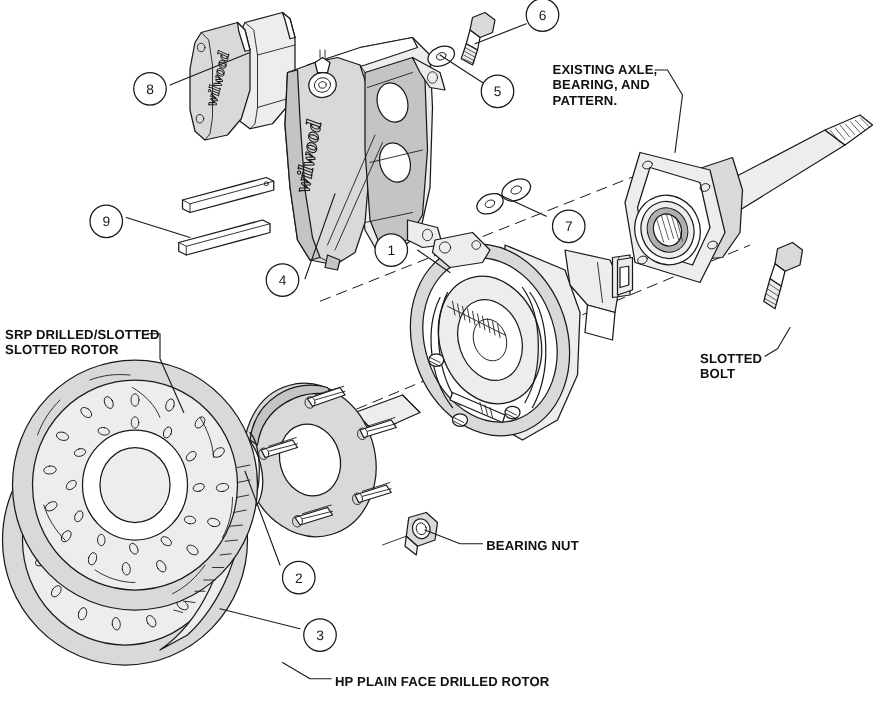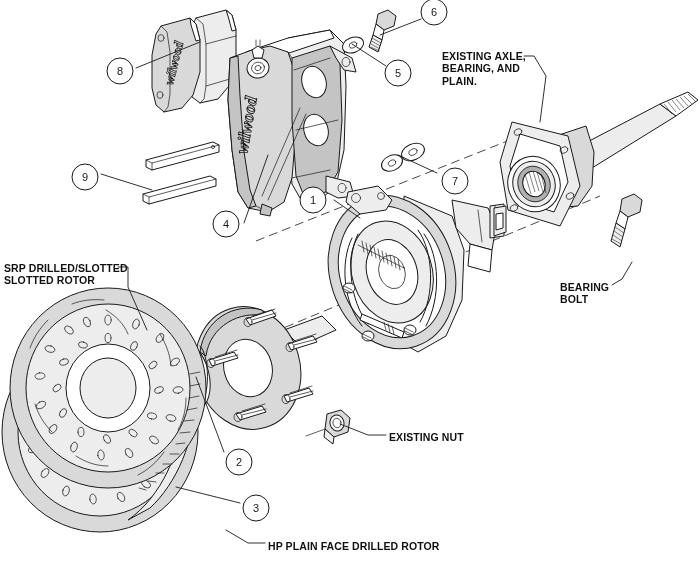--- a/index.html
+++ b/index.html
@@ -504,20 +504,20 @@
         </g>
       </g>
 
 </svg>
 
 <div id="label-layer">
       <div class="anno" style="left: 4px; top: 262px;">SRP DRILLED/SLOTTED
 SLOTTED ROTOR</div>
       <div class="anno" style="left: 442px; top: 50px;">EXISTING AXLE,
 BEARING, AND
-PLAIN.</div>
-      <div class="anno" style="left: 560px; top: 281px;">BEARING
+PATTERN.</div>
+      <div class="anno" style="left: 560px; top: 281px;">SLOTTED
 BOLT</div>
-      <div class="anno" style="left: 389px; top: 431px;">EXISTING NUT</div>
+      <div class="anno" style="left: 389px; top: 431px;">BEARING NUT</div>
       <div class="anno" style="left: 268px; top: 540px;">HP PLAIN FACE DRILLED ROTOR</div>
     </div>
 
 </div>
 
 </body></html>

